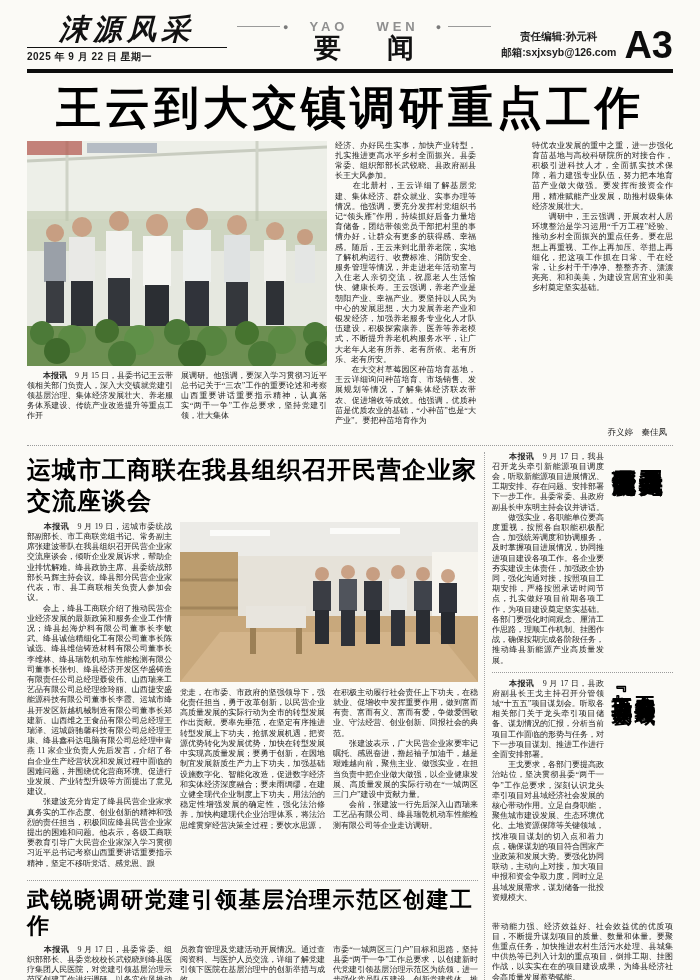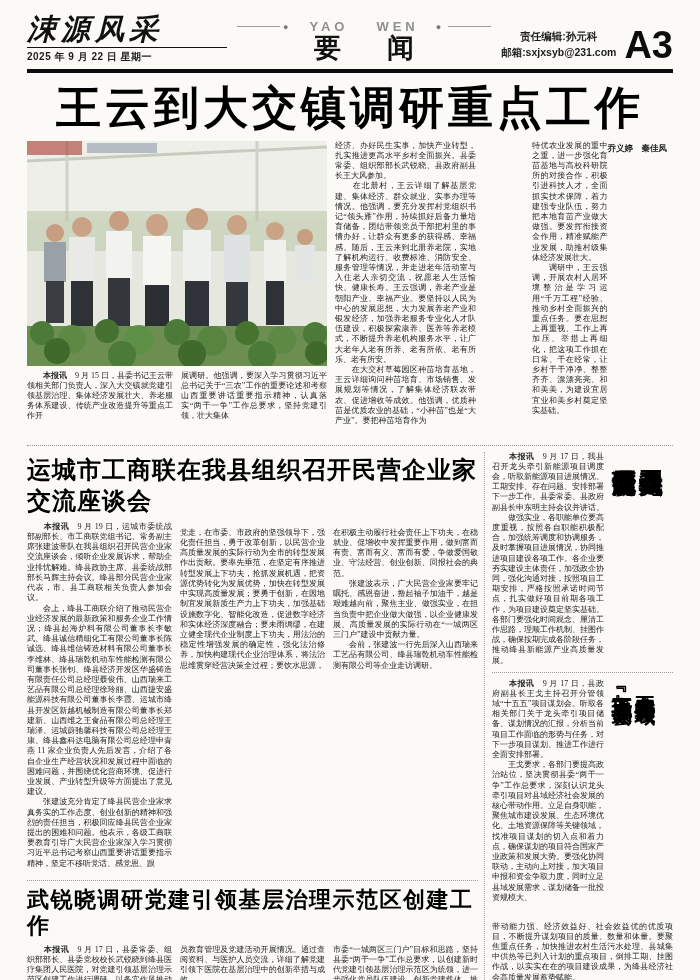--- a/index.html
+++ b/index.html
@@ -3,21 +3,21 @@
 <meta charset="utf-8">
 <style>
   html,body{margin:0;padding:0;}
   body{width:700px;height:980px;background:#e9e7e1;font-family:"Liberation Serif",serif;}
   .page{position:relative;width:700px;height:980px;background:#fbfaf6;box-sizing:border-box;
         padding:14px 27px 10px 27px;overflow:hidden;color:#1c1c1c;}
   
   .hdr{display:flex;align-items:flex-end;justify-content:space-between;height:50px;}
   .masthead{width:200px;}
   .mast-name{font-size:29px;font-weight:bold;font-style:italic;letter-spacing:5px;color:#111;
-             font-family:"Liberation Serif",serif;line-height:1;}
+             font-family:"Liberation Serif",serif;line-height:1;text-align:center;}
   .mast-date{font-size:10px;font-weight:bold;border-top:1.5px solid #111;margin-top:3px;
              padding-top:2px;letter-spacing:.5px;font-family:"Liberation Sans",sans-serif;}
   .hdr-center{flex:1;text-align:center;padding:0 10px;}
   .pinyin-row{display:flex;align-items:center;justify-content:center;color:#8a8a8a;
               font-family:"Liberation Sans",sans-serif;font-size:13px;letter-spacing:4px;}
   .pinyin-row .rule{flex:1;height:1px;background:#9a9a9a;max-width:80px;}
   .pinyin-row .dot{font-size:9px;margin:0 3px;color:#7a7a7a;}
   .pinyin-row .py{margin:0 14px;font-weight:bold;color:#8f8f8f;}
   .sec-name{font-size:27px;font-weight:bold;letter-spacing:46px;margin-top:0;
             text-indent:46px;color:#111;line-height:1.1;}
@@ -31,39 +31,39 @@
   .h1{font-family:"Liberation Sans",sans-serif;font-weight:900;font-size:45px;
       letter-spacing:4px;text-align:center;color:#000;margin:10px 0 8px 0;line-height:1.1;}
   .h2{font-family:"Liberation Sans",sans-serif;font-weight:900;font-size:24px;
       letter-spacing:1px;color:#000;line-height:1.3;margin:2px 0 6px 0;}
   .h3{font-family:"Liberation Sans",sans-serif;font-weight:900;font-size:22px;
       letter-spacing:1.5px;color:#000;line-height:1.2;margin:4px 0 5px 0;}
   
   .bodytext{font-size:8px;line-height:10.2px;color:#222;text-align:justify;overflow:hidden;}
   .bodytext p{margin:0;}
   .bodytext b{font-weight:bold;}
-  .byline{font-size:8.5px;font-weight:bold;text-align:right;padding-right:6px;margin-top:2px;}
+  .byline{font-size:8.5px;font-weight:normal;text-align:right;padding-right:6px;margin-top:2px;}
   
   .sec1{display:flex;gap:8px;height:298px;margin-top:2px;}
   .sec1-left{width:300px;display:flex;flex-direction:column;}
   .photo1{width:300px;height:225px;background:#dfe2d8;overflow:hidden;}
   .underphoto{display:flex;gap:8px;margin-top:5px;flex:1;}
   .underphoto .col{width:146px;}
   .sec1 .tcol{width:165px;height:298px;}
-  .colD-wrap{width:165px;display:flex;flex-direction:row;height:298px;margin-left:48px;}
+  .colD-wrap{width:165px;display:flex;flex-direction:column;height:298px;margin-left:48px;}
   .colD-wrap .bodytext{flex:1;}
   .dotline{border:none;border-top:1px dotted #9b9b9b;margin:6px 0;}
   
   .lower{display:flex;margin-top:2px;height:546px;}
   .lregion{width:452px;}
   .rregion{width:186px;margin-left:6px;padding-left:7px;border-left:1px dotted #a5a5a5;
            box-sizing:content-box;display:flex;flex-direction:column;}
   .body2{display:flex;gap:8px;height:352px;}
   .body2 .colA{width:145px;height:352px;}
-  .midwrap{width:298px;display:flex;flex-direction:row;}
+  .midwrap{width:298px;display:flex;flex-direction:column;}
   .photo2{width:298px;height:160px;background:#dcd6cc;overflow:hidden;}
   .midcols{display:flex;gap:8px;margin-top:6px;flex:1;}
   .midcols .col{width:145px;}
   .body3{display:flex;gap:8px;height:80px;}
   .body3 .col{width:145px;height:80px;}
   
   .vart{display:flex;gap:4px;}
   .vart .vtext{width:112px;overflow:hidden;}
   .vtitle{writing-mode:vertical-rl;text-orientation:upright;font-family:"Liberation Sans",sans-serif;
           font-weight:900;color:#000;line-height:1.12;margin-left:2px;}
@@ -90,21 +90,21 @@
         <span class="py">YAO</span>
         <span class="py">WEN</span>
         <span class="dot">●</span>
         <span class="rule"></span>
       </div>
       <div class="sec-name">要闻</div>
     </div>
     <div class="hdr-right">
       <div class="ed-info">
         <div>责任编辑:孙元科</div>
-        <div>邮箱:sxjxsyb@231.com</div>
+        <div>邮箱:sxjxsyb@126.com</div>
       </div>
       <div class="page-no">A3</div>
     </div>
   </div>
   <div class="rule-thick"></div>
 
   <div class="h1">王云到大交镇调研重点工作</div>
 
   <div class="sec1">
     <div class="sec1-left">

